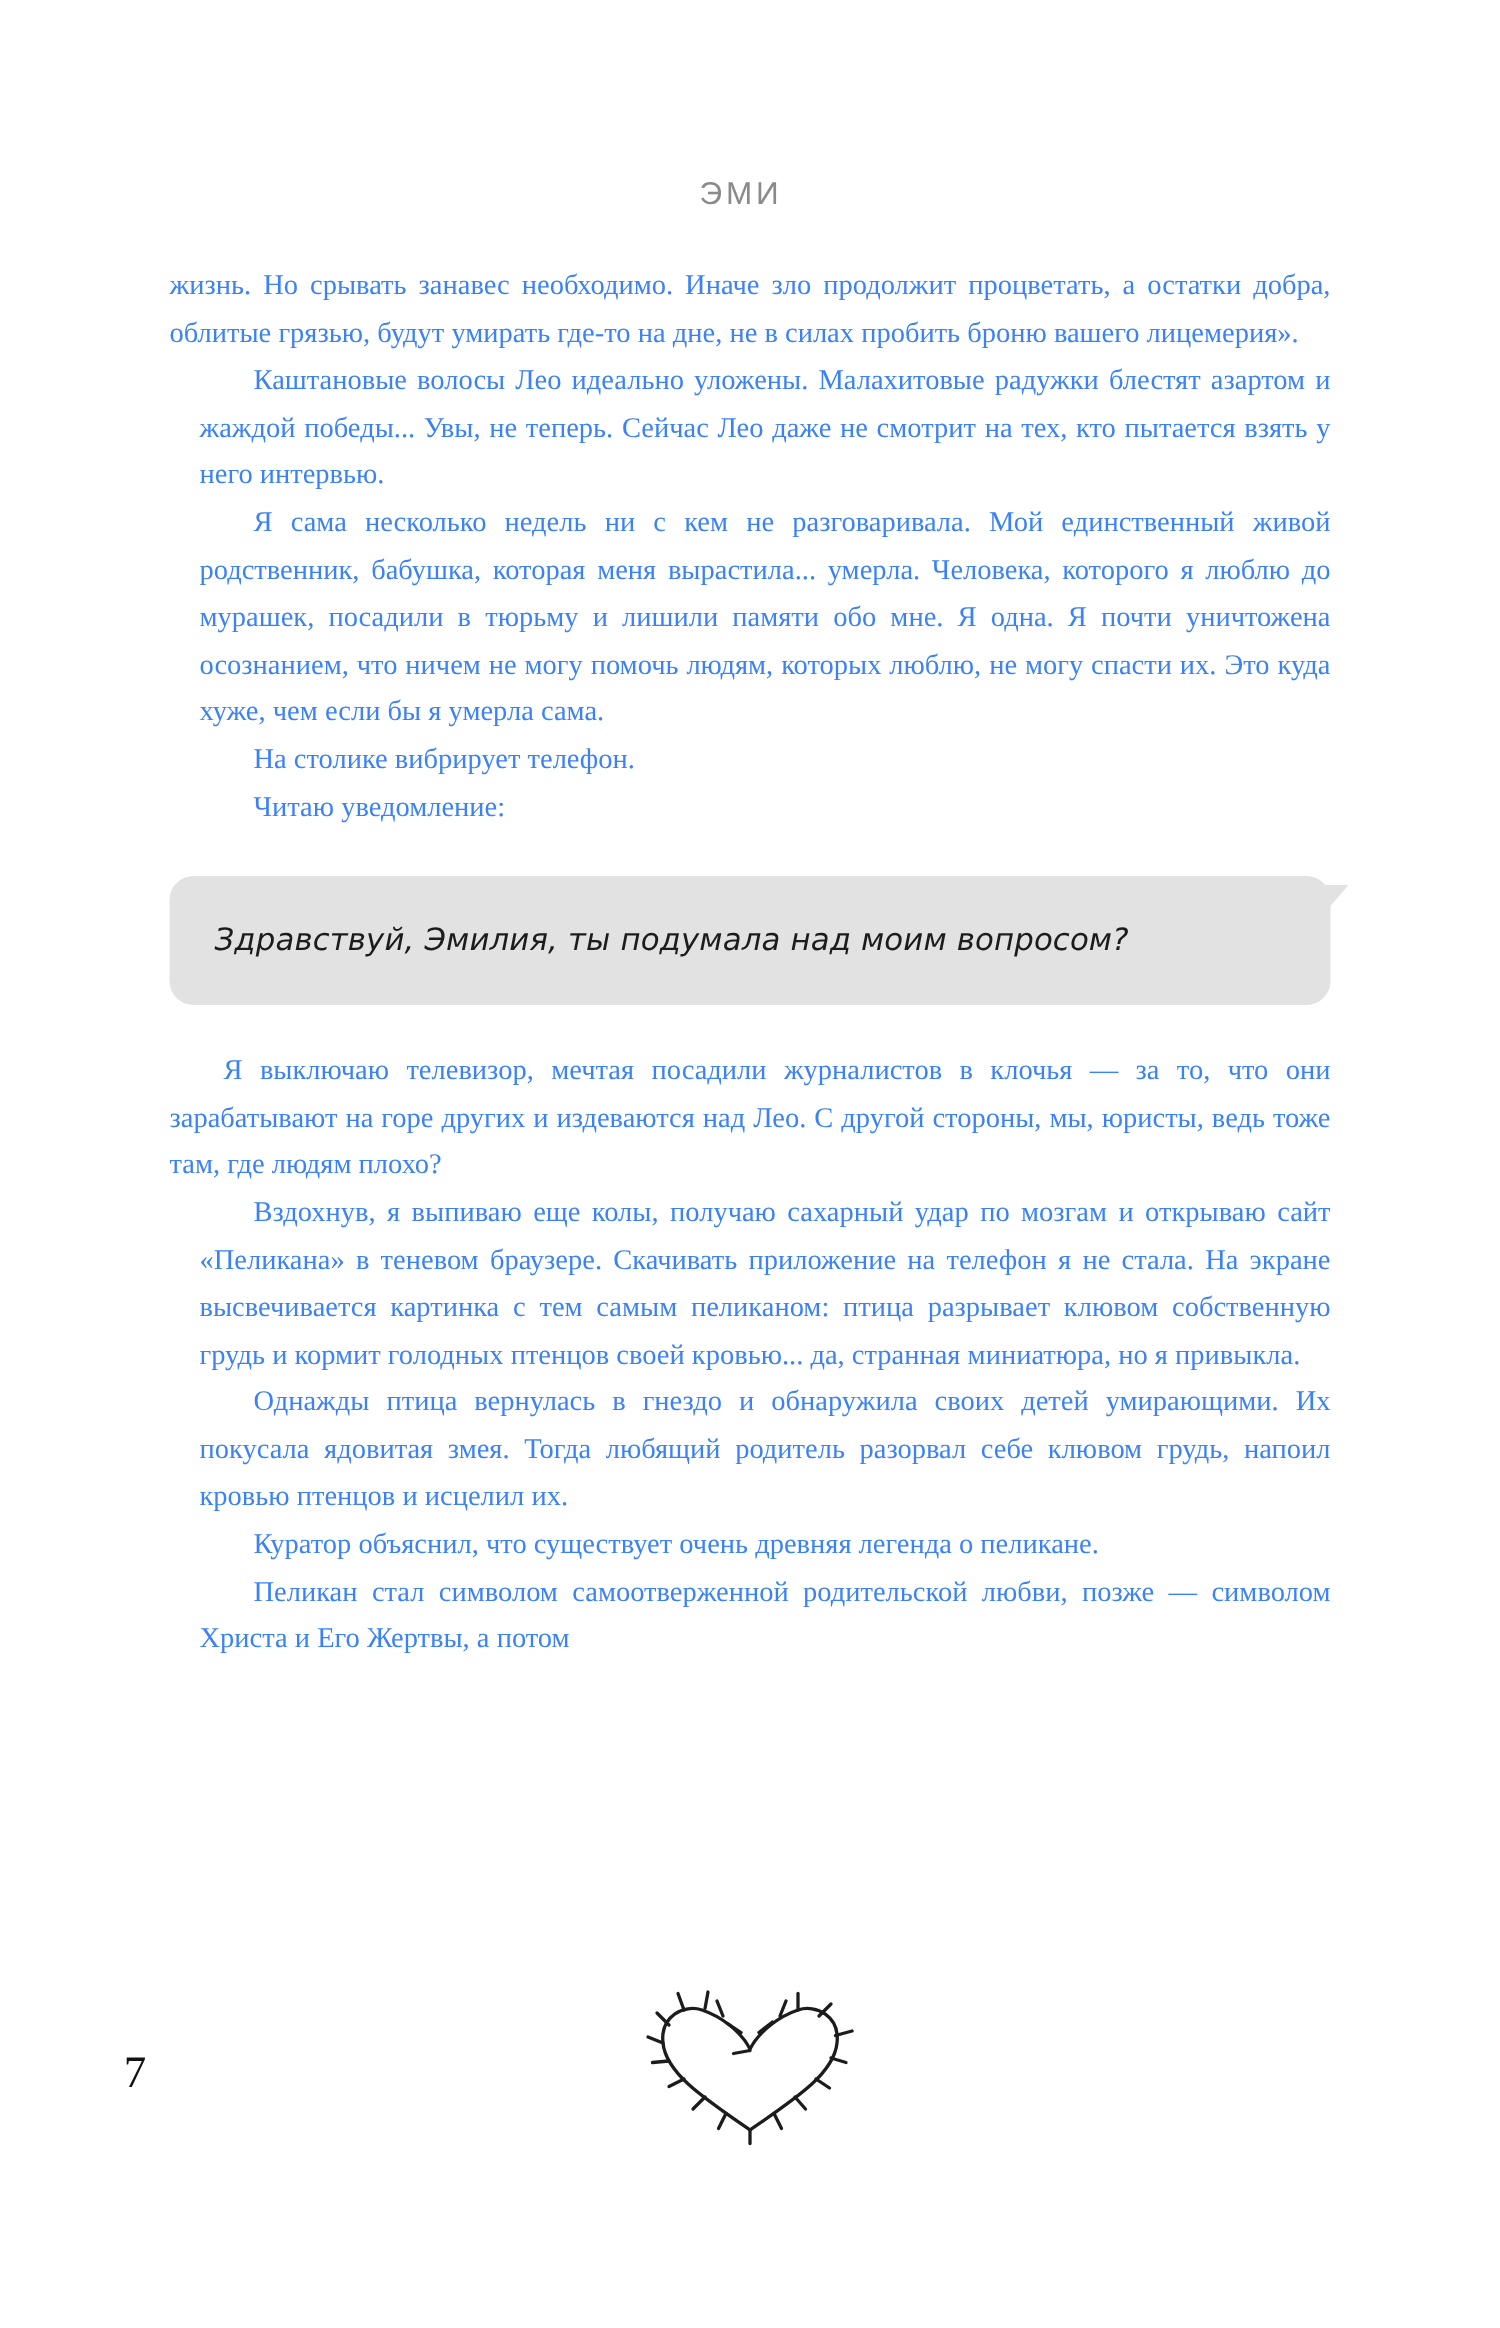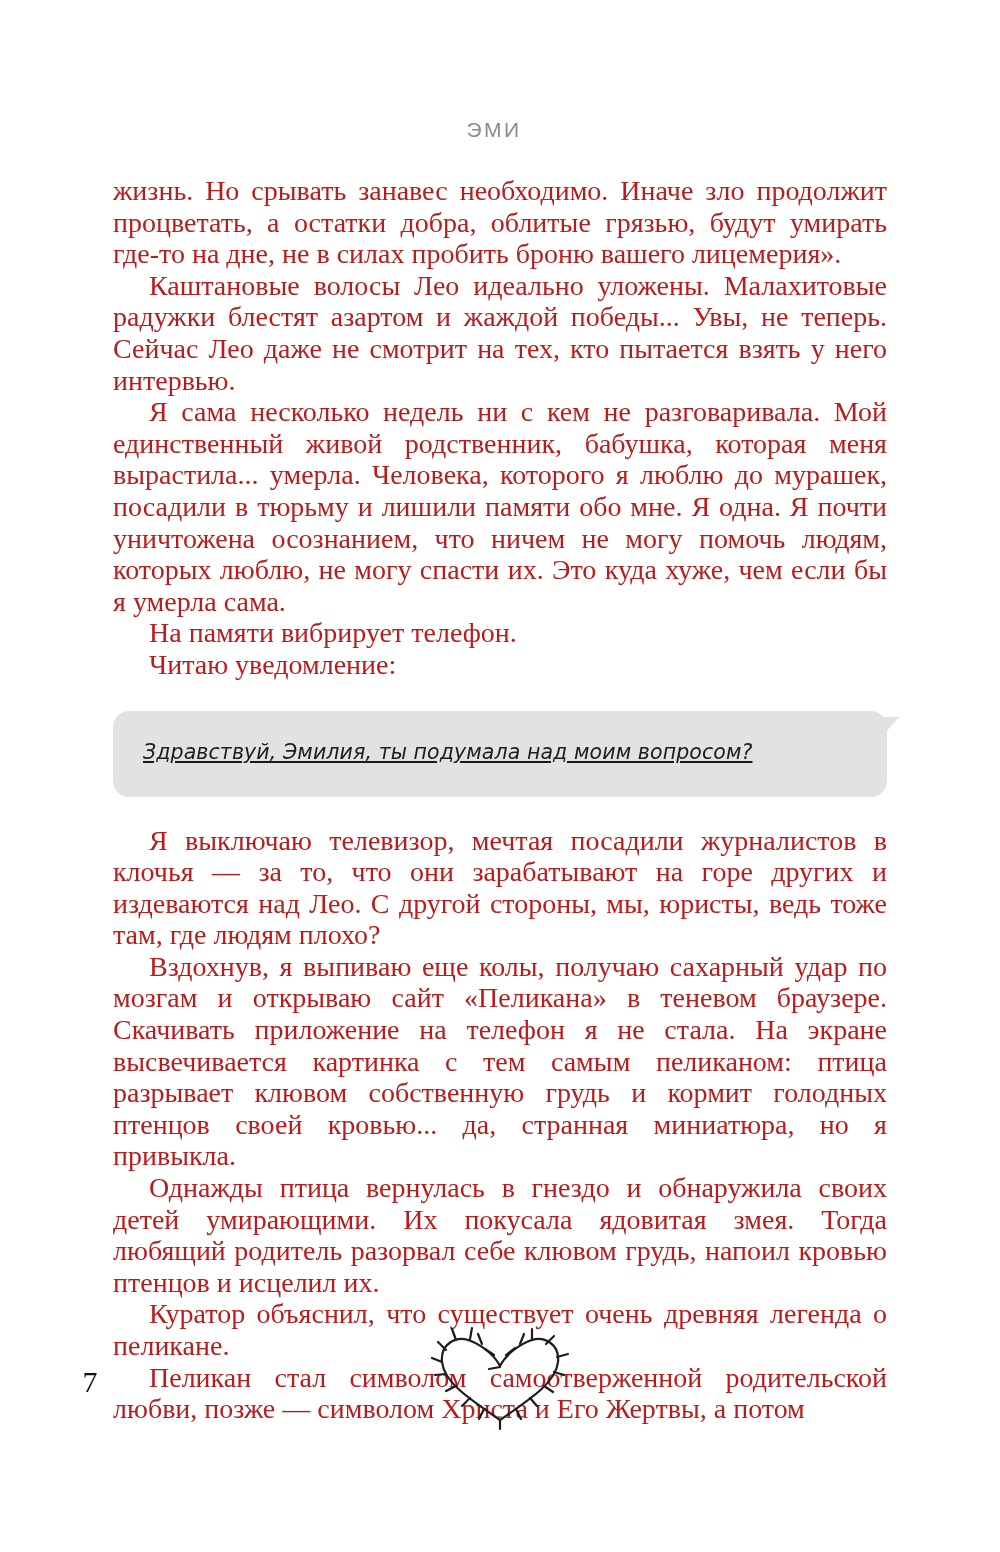--- a/index.html
+++ b/index.html
@@ -40,40 +40,40 @@
 
   .content {
     position: absolute;
     left: 113px;
     top: 175px;
     width: 774px;
   }
 
   p.body-text {
     margin: 0;
-    font-size: 28px;
+    font-size: 19px;
     line-height: 31.6px;
     text-align: justify;
     text-justify: inter-word;
     hyphens: manual;
-    color: #b91c1c;
+    color: #3b82f6;
   }
   p.body-text + p.body-text {
     margin-top: 0;
+    margin-left: 20px;
   }
   p.indent {
     text-indent: 36px;
   }
 
   
   .bubble-wrap {
     position: relative;
     margin: 30px 0 28px 0;
     width: 795px;
-    text-decoration: underline;
   }
   .bubble {
     position: relative;
     background: #e2e2e2;
     border-radius: 16px;
     padding: 22px 30px 24px 30px;
     box-sizing: border-box;
     width: 774px;
     min-height: 86px;
     display: flex;
@@ -136,21 +136,21 @@
 
 <div class="page">
 
   <div class="running-head">ЭМИ</div>
 
   <div class="content">
 
     <p class="body-text">жизнь. Но срывать занавес необходимо. Иначе зло продолжит процветать, а остатки добра, облитые грязью, будут умирать где-то на дне, не в силах пробить броню вашего лицемерия».</p>
     <p class="body-text indent">Каштановые волосы Лео идеально уложены. Малахитовые радужки блестят азартом и жаждой победы... Увы, не теперь. Сейчас Лео даже не смотрит на тех, кто пытается взять у него интервью.</p>
     <p class="body-text indent">Я сама несколько недель ни с кем не разговаривала. Мой единственный живой родственник, бабушка, которая меня вырастила... умерла. Человека, которого я люблю до мурашек, посадили в тюрьму и лишили памяти обо мне. Я одна. Я почти уничтожена осознанием, что ничем не могу помочь людям, которых люблю, не могу спасти их. Это куда хуже, чем если бы я умерла сама.</p>
-    <p class="body-text indent">На памяти вибрирует телефон.</p>
+    <p class="body-text indent">На столике вибрирует телефон.</p>
     <p class="body-text indent">Читаю уведомление:</p>
 
     <div class="bubble-wrap">
       <div class="bubble">
         <span class="bubble-text">Здравствуй, Эмилия, ты подумала над моим вопросом?</span>
         <span class="bubble-tail"></span>
       </div>
     </div>
 
     <p class="body-text indent">Я выключаю телевизор, мечтая посадили журналистов в клочья — за то, что они зарабатывают на горе других и издеваются над Лео. С другой стороны, мы, юристы, ведь тоже там, где людям плохо?</p>

